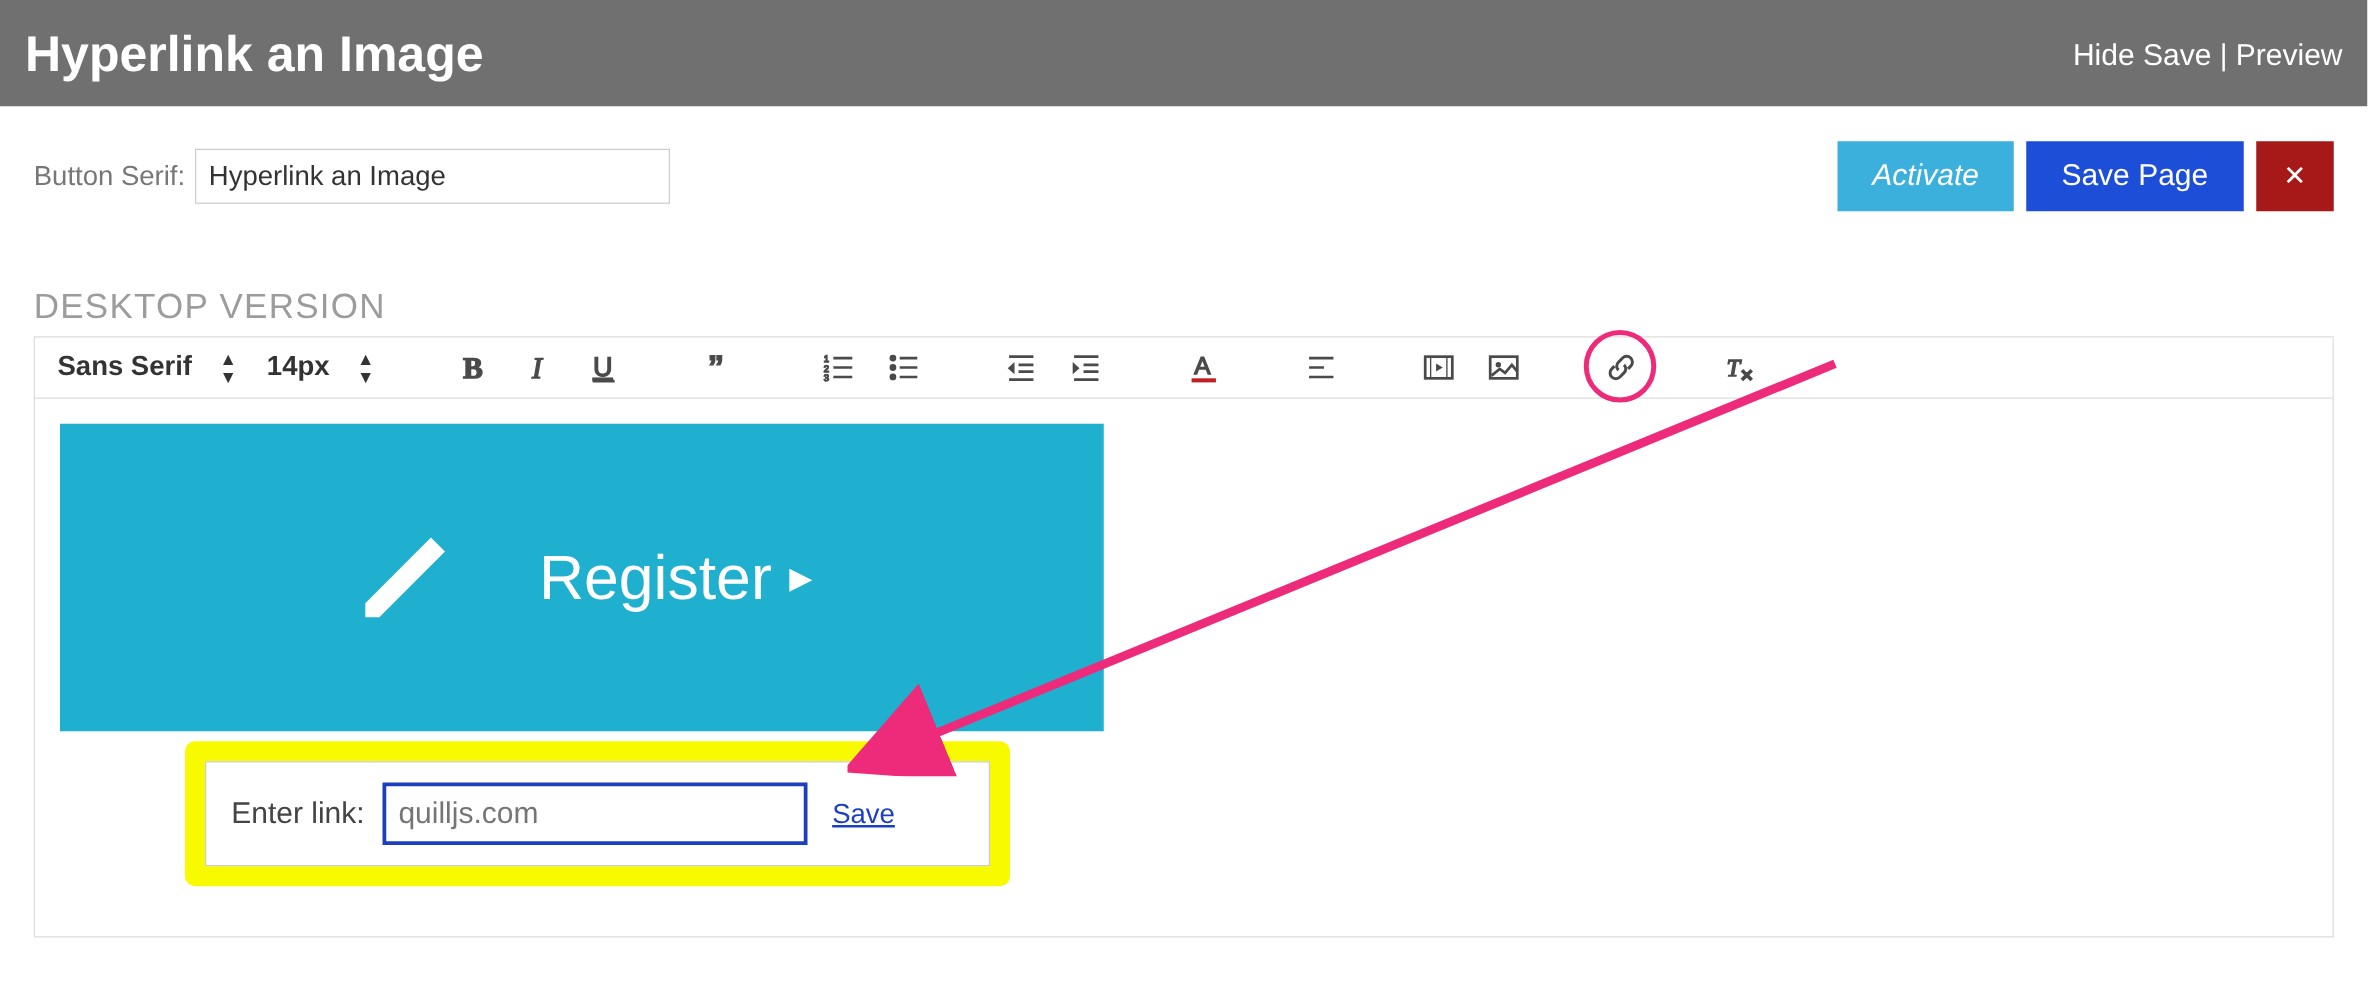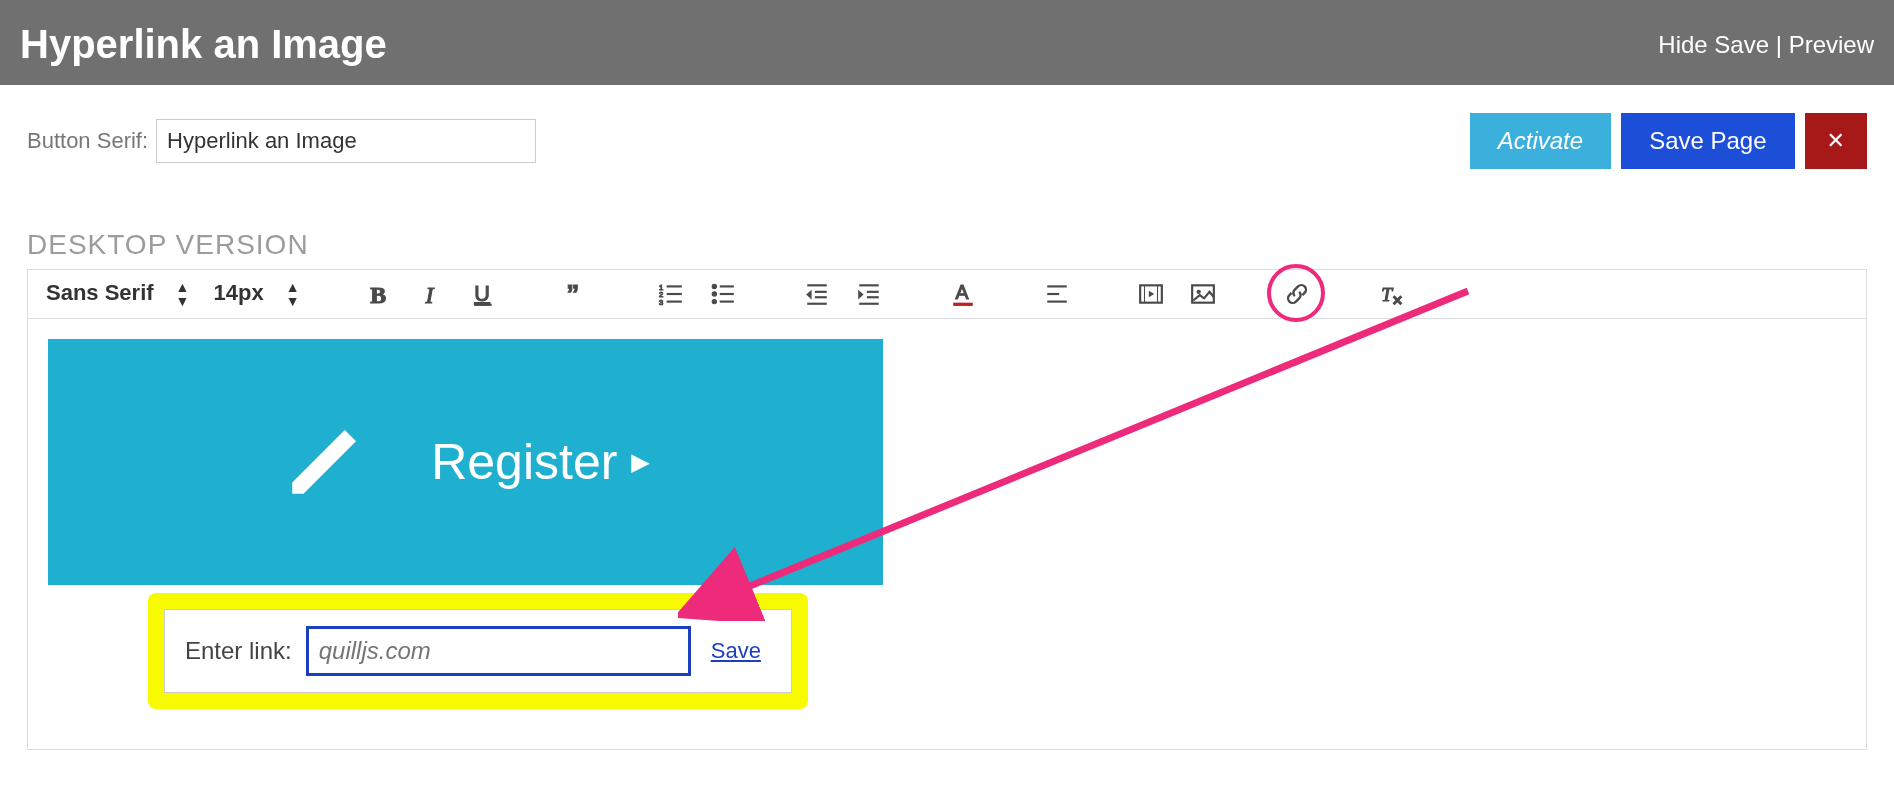--- a/index.html
+++ b/index.html
@@ -106,22 +106,21 @@
   border: 1px solid #ccc;
   padding: 16px 20px;
   display: flex; align-items: center; gap: 14px;
 }
 .link-popup label { font-size: 24px; color: #444; }
 .link-popup input {
   border: 3px solid #1b3fbf;
   padding: 8px 10px;
   font-size: 24px;
   color: #ec4899;
-  width: 385px;
-  font-style: italic;
+  width: 340px;
 }
 .link-popup .save-link {
   color: #1b3fbf;
   font-size: 22px;
   cursor: pointer;
   margin-left: 6px;
   text-decoration: underline;
 }
 .arrow-svg {
   position: absolute;

